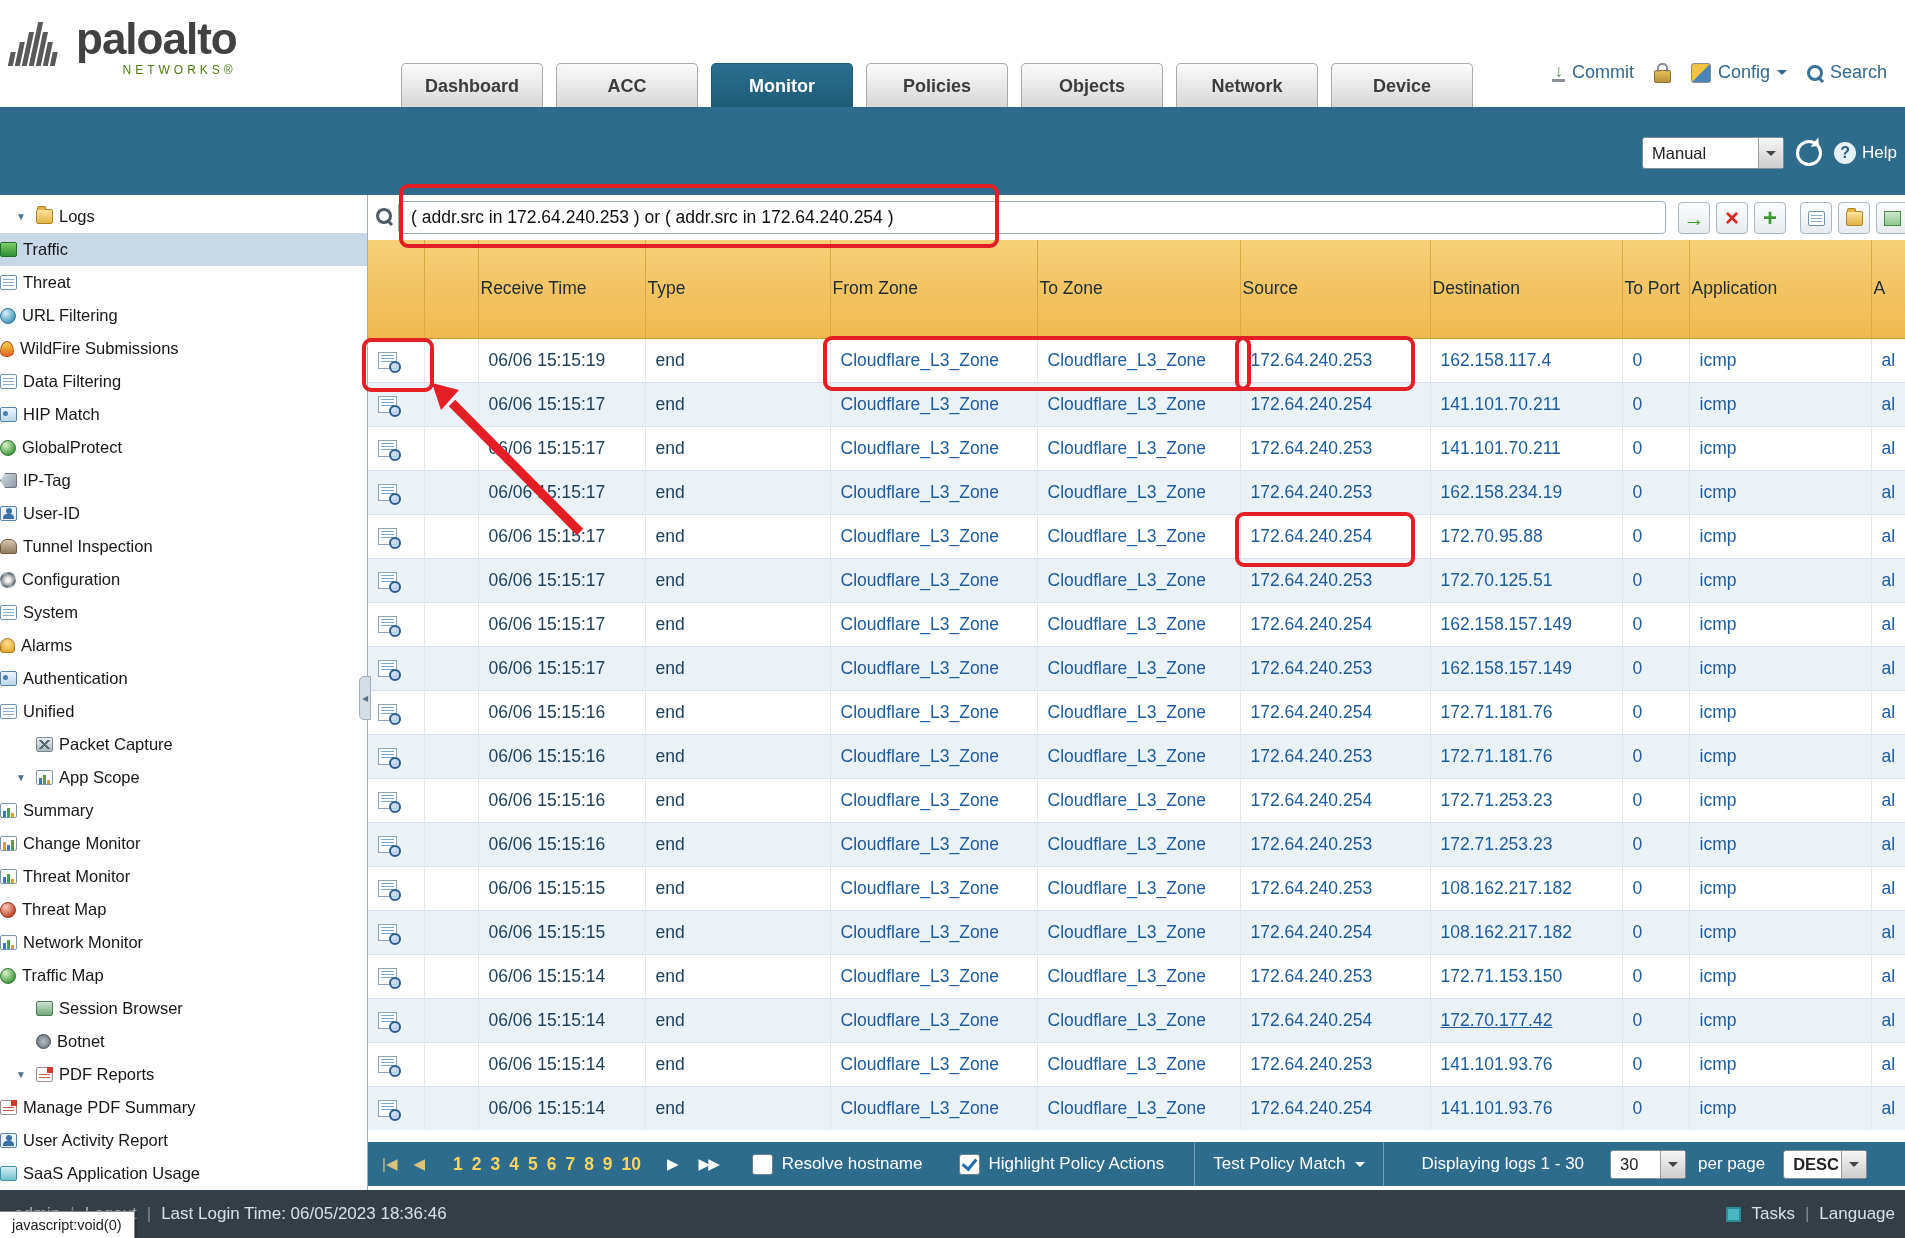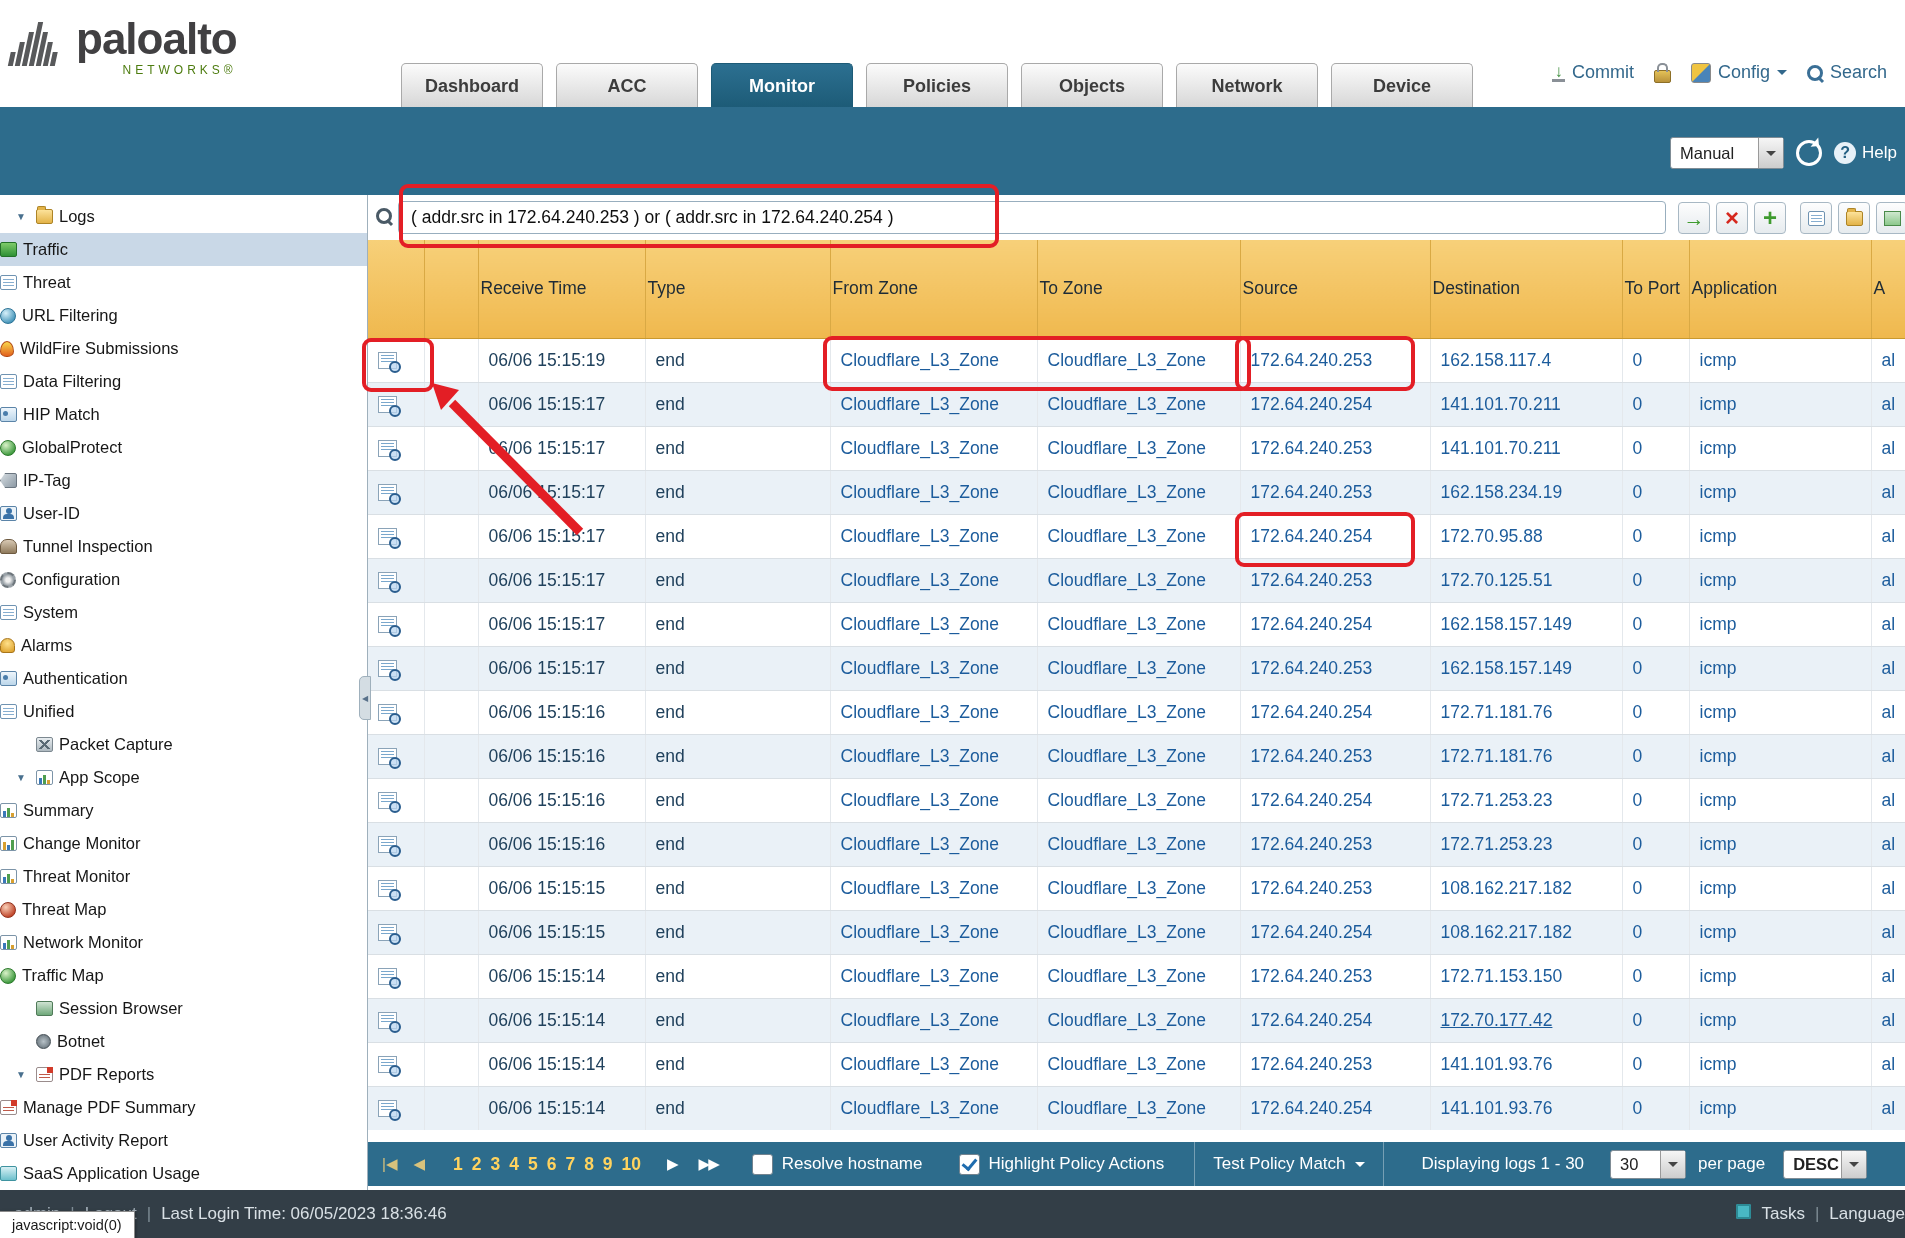--- a/index.html
+++ b/index.html
@@ -28,21 +28,21 @@
   .mag::after{content:"";position:absolute;width:3px;height:7px;background:#3a6f96;left:9px;top:8px;transform:rotate(-45deg)}
 
   
   .tealband{position:absolute;left:0;top:107px;width:100%;height:88px;background:#2d6c8c}
   .band-controls{position:absolute;right:8px;top:30px;display:flex;align-items:center;gap:12px}
   .mini-select{height:32px;background:#fff;border:1px solid #7f8c95;border-radius:3px;display:flex;align-items:center;
                font-size:16.5px;color:#222;padding-left:9px;box-sizing:border-box;cursor:pointer}
   .mini-select .dd{width:24px;height:100%;margin-left:auto;background:linear-gradient(#f6f6f6,#cdcdcd);
                    border-left:1px solid #9a9a9a;display:flex;align-items:center;justify-content:center}
   .dd-tri{width:0;height:0;border:5px solid transparent;border-top-color:#444;margin-top:5px}
-  .manual-select{width:114px}
+  .manual-select{width:142px}
   .refresh-icon{position:relative;width:20px;height:20px;border:3px solid #fff;border-radius:50%}
   .refresh-icon::after{content:"";position:absolute;right:-6px;top:-3px;border:6px solid transparent;border-left-color:#fff;transform:rotate(40deg)}
   .help-wrap{display:flex;align-items:center;gap:6px;color:#fff;font-size:17px}
   .help-icon{width:22px;height:22px;border-radius:50%;background:#e7f1f8;color:#236083;font-weight:bold;font-size:16px;
              display:flex;align-items:center;justify-content:center}
 
   
   .sidebar{position:absolute;left:0;top:195px;width:368px;height:995px;background:#fff;border-right:1px solid #9fb0bc;
            box-sizing:border-box;padding-top:5px;overflow:hidden;z-index:1}
   .tree-item{height:33px;display:flex;align-items:center;gap:6px;font-size:16.5px;color:#161616;cursor:pointer;white-space:nowrap}
@@ -146,21 +146,21 @@
   .sel-30{margin-left:26px;width:76px;height:29px;color:#222}
   .perpage{margin-left:12px}
   .sel-desc{margin-left:18px;width:84px;height:29px;font-weight:bold;color:#222}
 
   
   .statusbar{position:absolute;left:0;top:1190px;width:100%;height:48px;background:#333e47;display:flex;align-items:center;
              font-size:17px;color:#d9e0e5}
   .sb-left{margin-left:14px;display:flex;gap:10px;align-items:center}
   .sb-dim{color:#a6b2bb}
   .sb-sep{color:#7f8d96}
-  .sb-right{margin-left:auto;margin-right:0;display:flex;gap:10px}
+  .sb-right{margin-left:auto;margin-right:10px;display:flex;align-items:center;gap:10px}
   .tasks-icon{width:15px;height:15px;background:#49b8c4;box-shadow:inset 0 0 0 2px #2d8b96;border-radius:2px}
   .status-tooltip{position:absolute;left:0;top:1211px;height:27px;line-height:27px;background:#fff;border:1px solid #8a8a8a;
       border-left:none;padding:0 12px;font-size:14.5px;color:#1a1a1a;box-shadow:1px 1px 3px rgba(0,0,0,.35);z-index:60}
 
   
   .anno-box{position:absolute;border:4px solid #e31e25;border-radius:9px;z-index:55;pointer-events:none}
   .anno-svg{position:absolute;left:0;top:0;width:1905px;height:1238px;z-index:54;pointer-events:none}
 </style>
 </head>
 <body>

